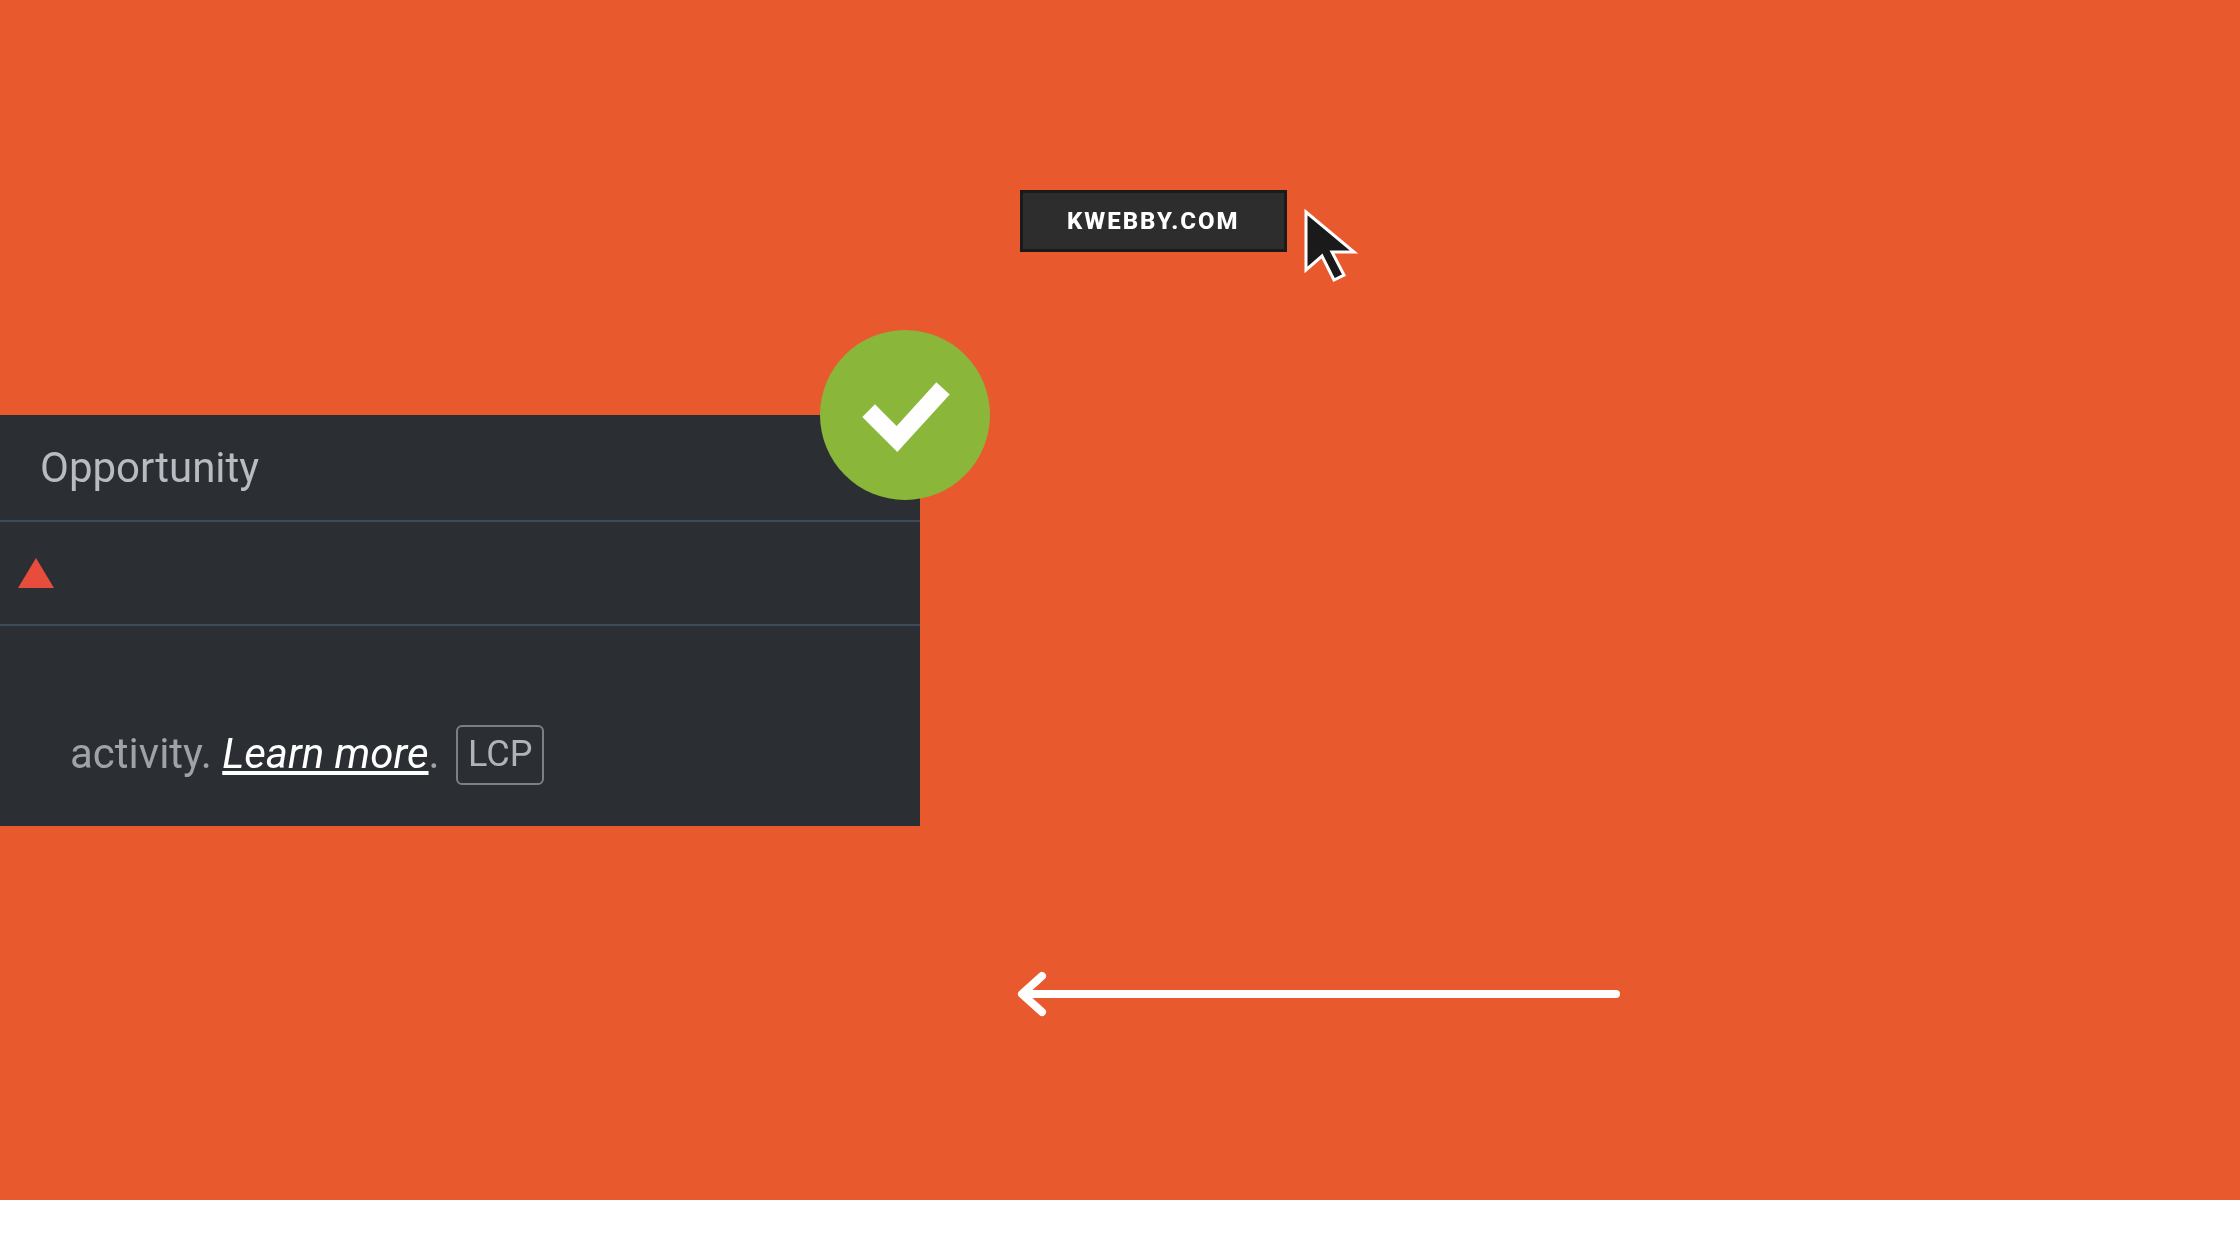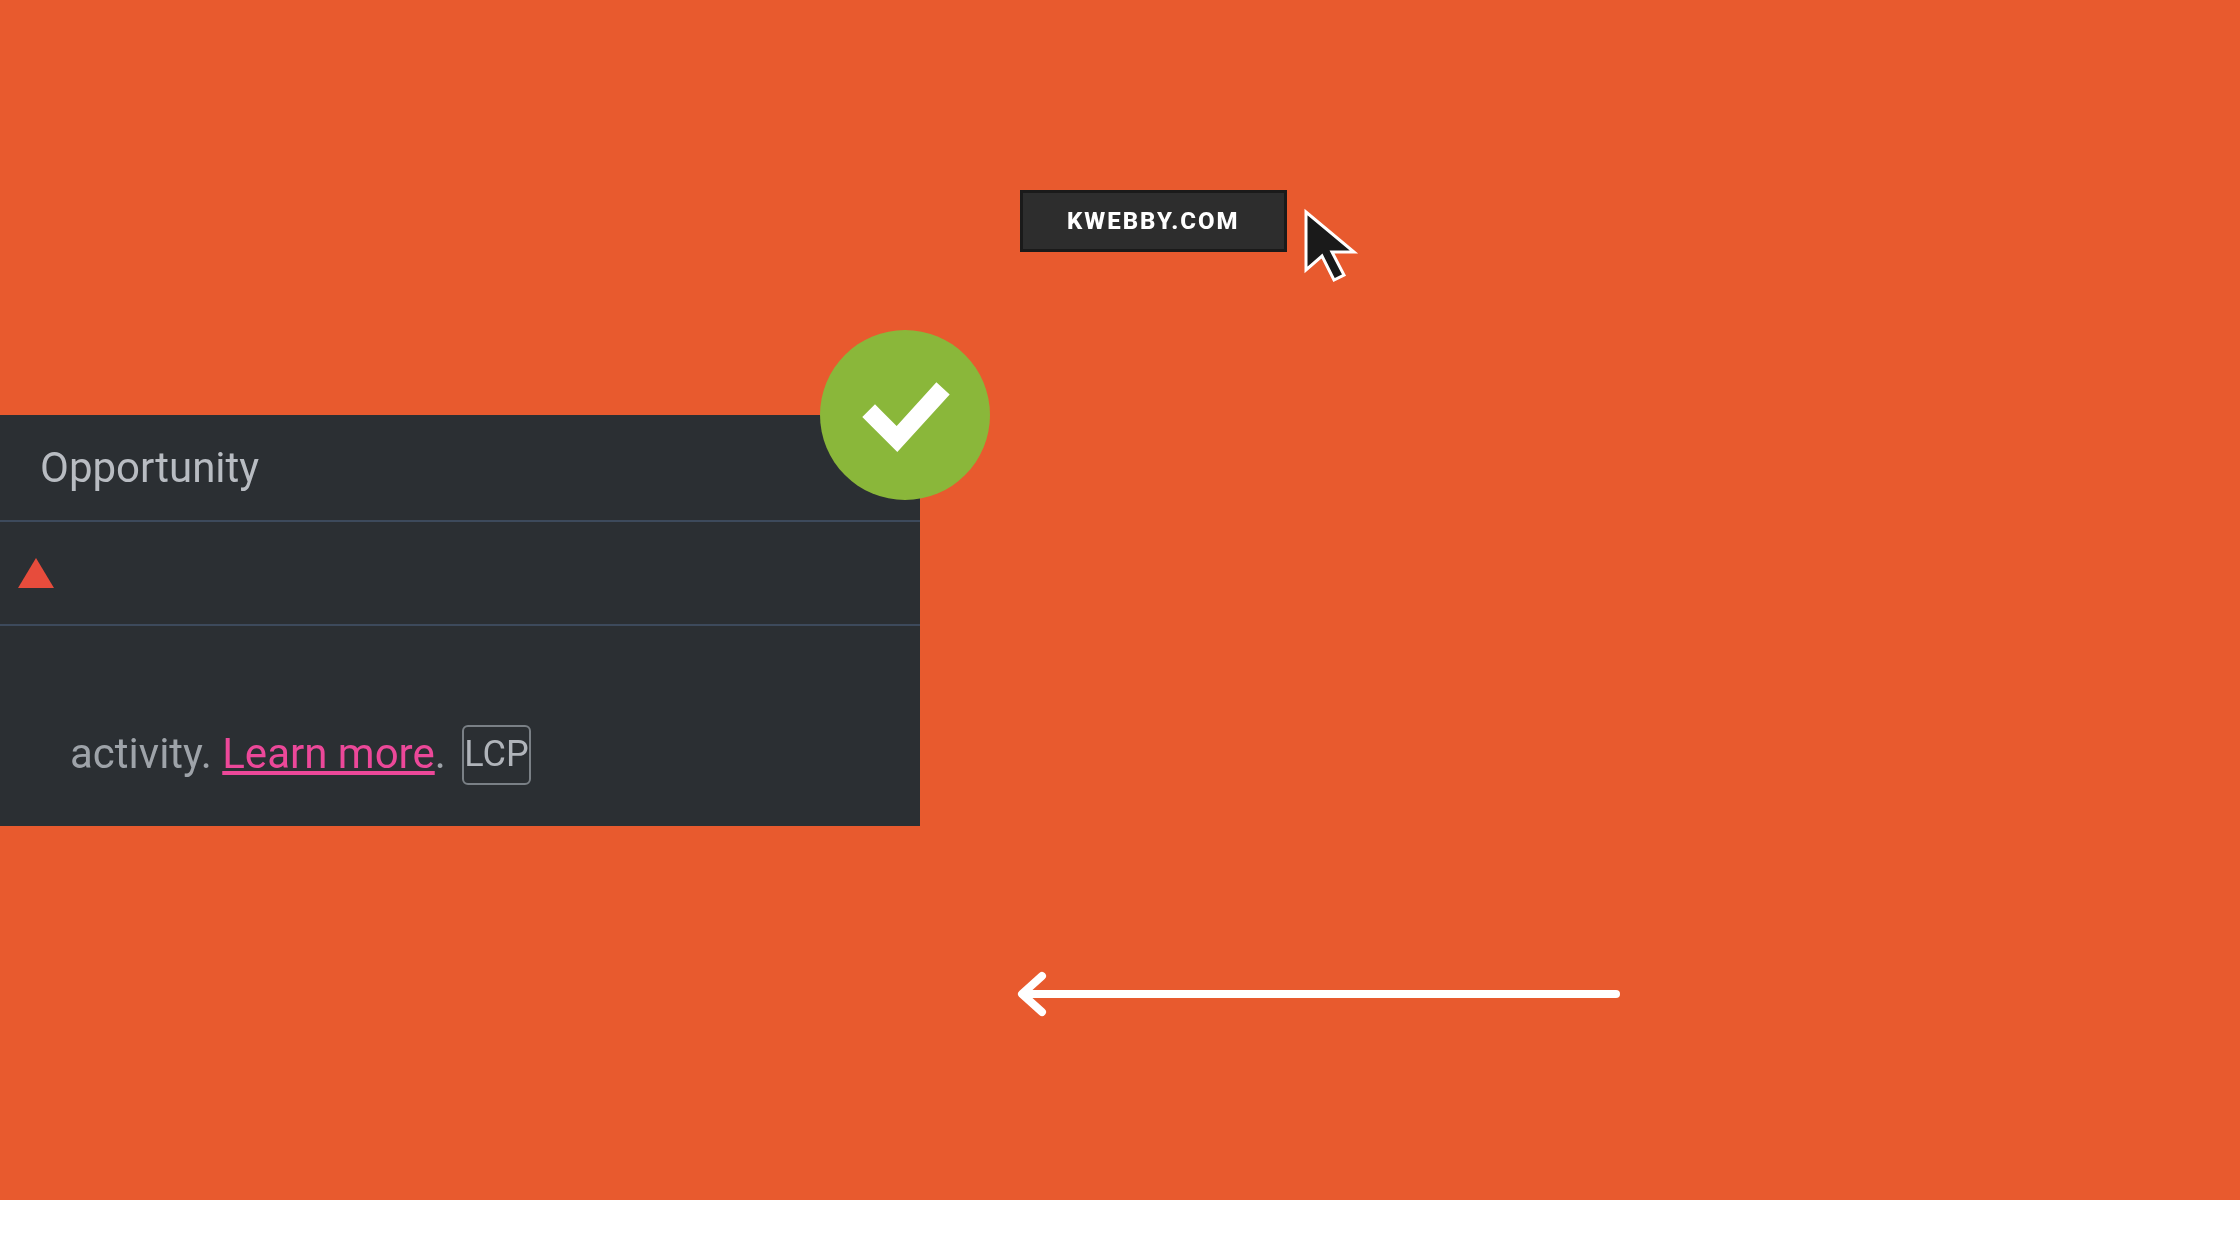--- a/index.html
+++ b/index.html
@@ -74,28 +74,29 @@
     border-bottom: 30px solid #E74C3C;
   }
   .panel .detail {
     padding: 30px 40px 40px 100px;
     color: #9EA3A9;
     font-size: 42px;
     line-height: 1.55;
     font-weight: 400;
   }
   .learn {
-    color: #ec4899;
+    color: #ffffff;
     text-decoration: underline;
+    font-style: italic;
   }
   .lcp {
     display: inline-block;
     border: 2px solid #7A8086;
     border-radius: 6px;
-    padding: 0 0;
+    padding: 0 10px;
     font-size: 36px;
     color: #B0B4BA;
     vertical-align: 2px;
     margin-left: 6px;
   }
   
   .check {
     position: absolute;
     left: 820px;
     top: 330px;

